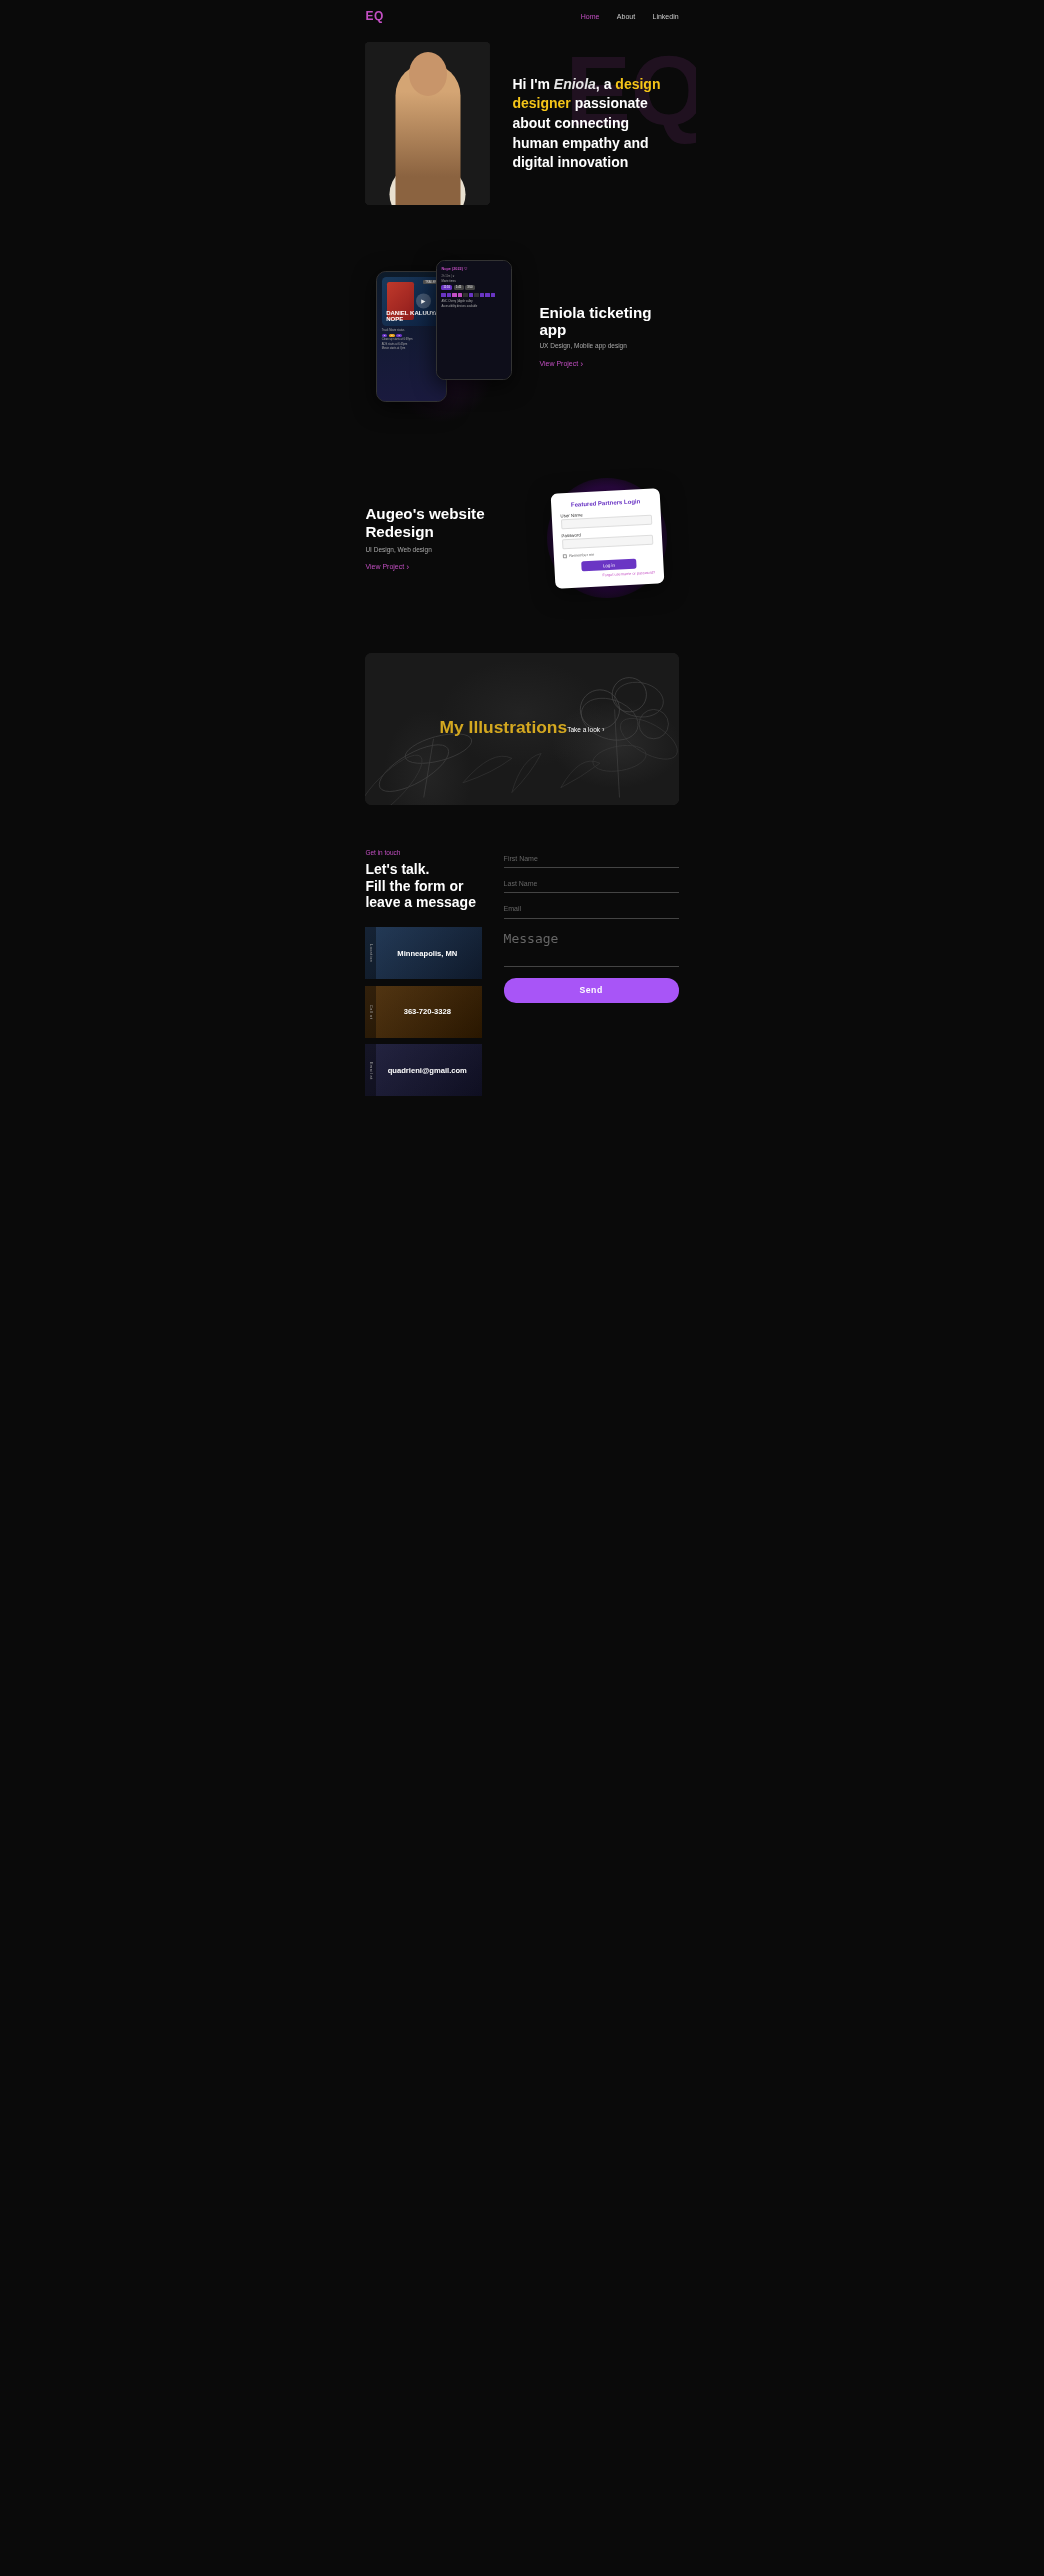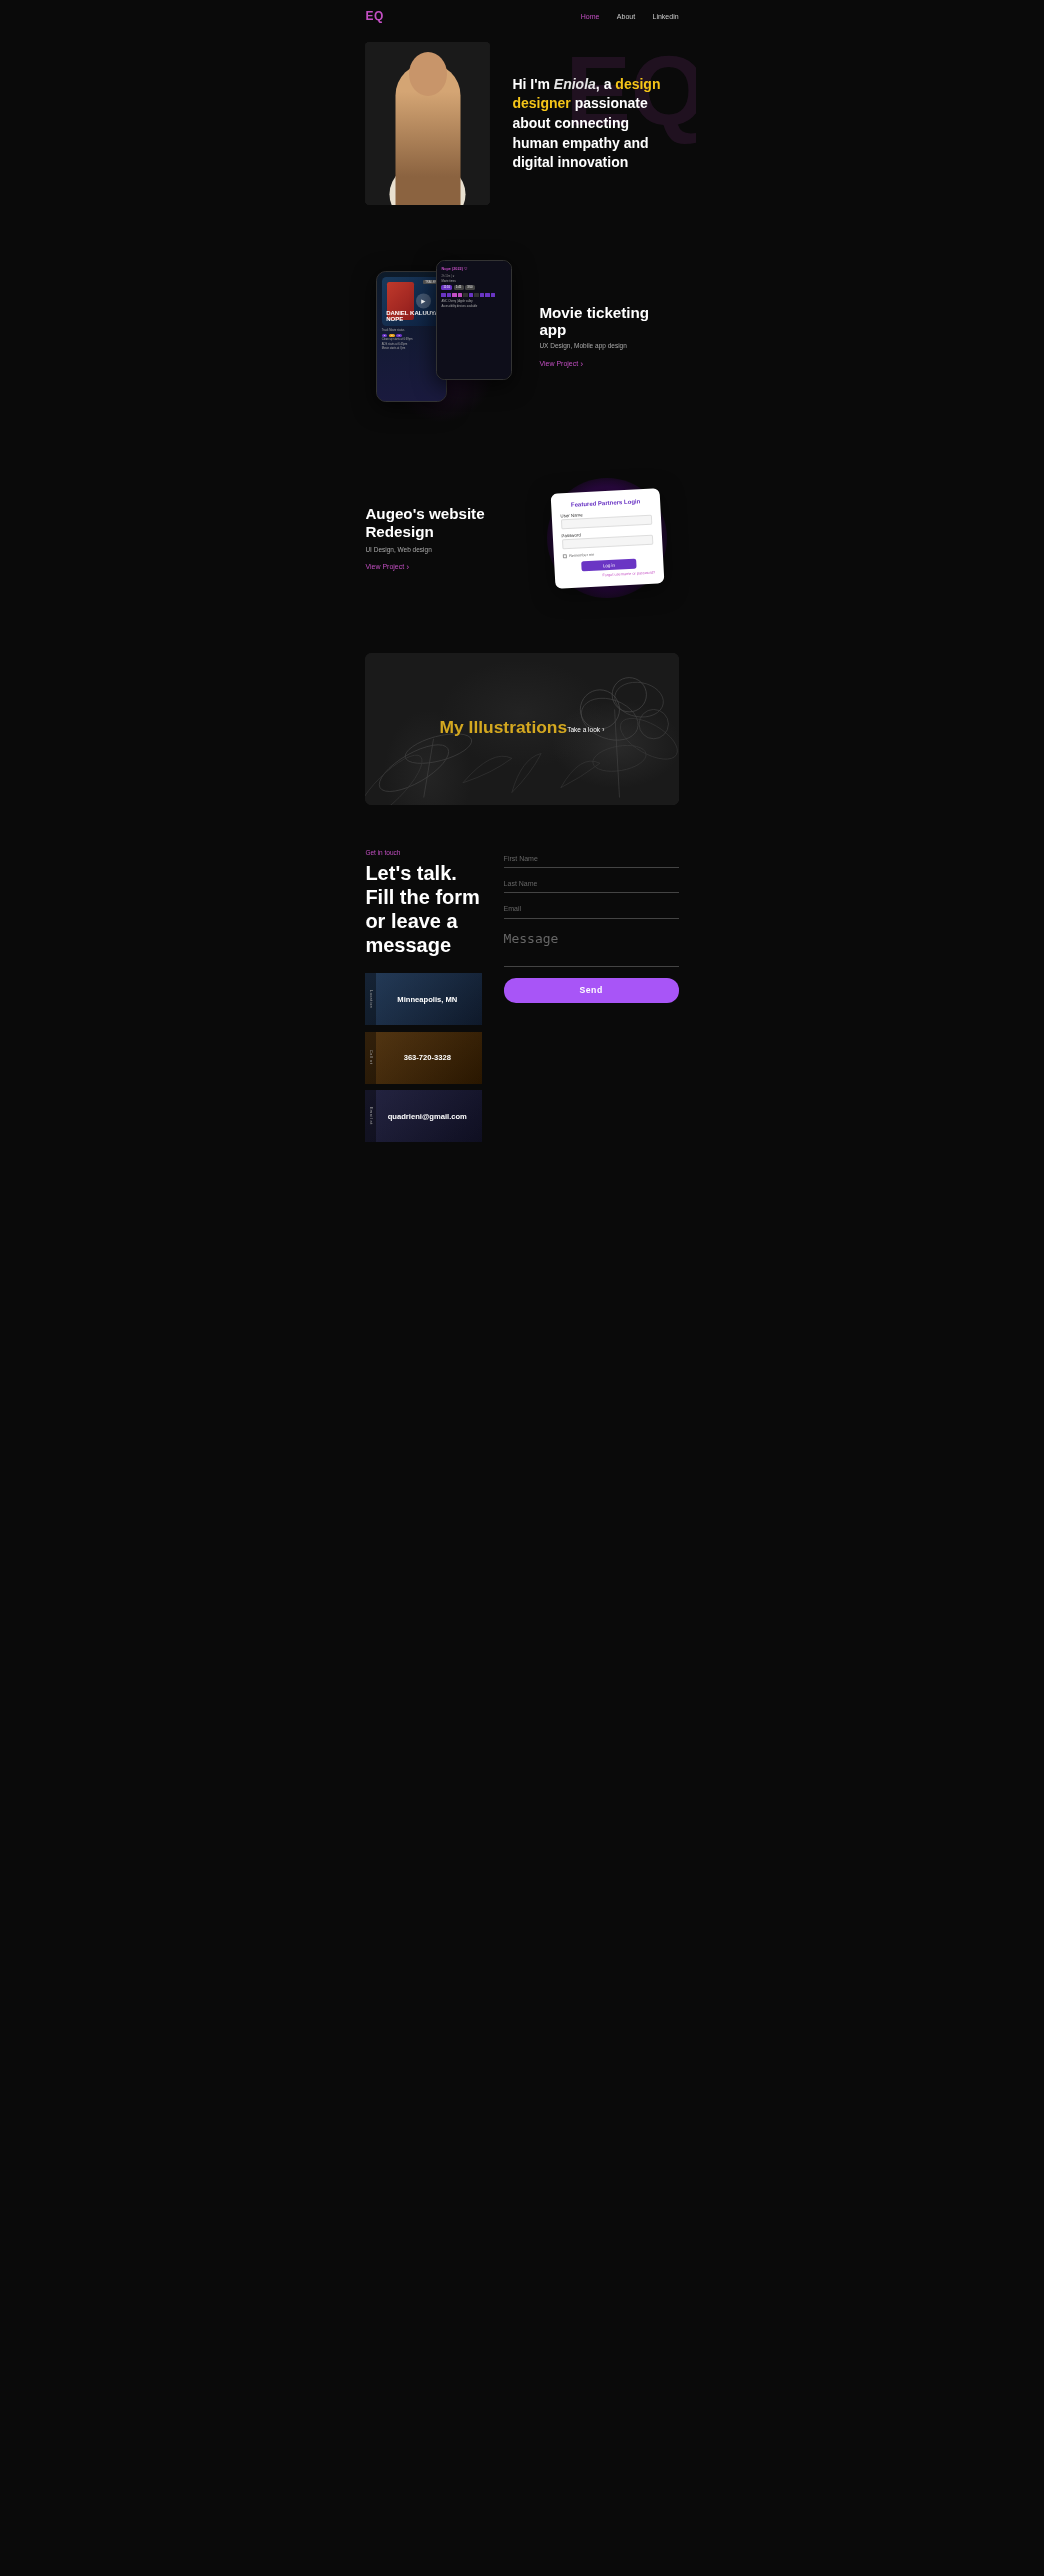--- a/index.html
+++ b/index.html
@@ -473,21 +473,21 @@
     }
     .contact-left {
       flex: 1;
     }
     .get-in-touch {
       color: #c44fc4;
       font-size: 6.5px;
       margin-bottom: 4.4px;
     }
     .contact-title {
-      font-size: 20px;
+      font-size: 14px;
       font-weight: 900;
       line-height: 1.2;
       margin-bottom: 16.3px;
     }
     .contact-cards {
       display: flex;
       flex-direction: column;
       gap: 6.5px;
     }
     .contact-card {
@@ -704,21 +704,21 @@
           <div class="seat"></div>
           <div class="seat"></div>
           <div class="seat"></div>
         </div>
         <div style="font-size:2.7px;color:#aaa;margin-bottom:1.6px;">AMC Cherry | Apple valley</div>
         <div style="font-size:2.7px;color:#aaa;">Accessibility devices available</div>
       </div>
     </div>
   </div>
   <div class="project-info">
-    <h2>Movie ticketing app</h2>
+    <h2>Eniola ticketing app</h2>
     <div class="subtitle">UX Design, Mobile app design</div>
     <a href="#" class="view-project-link">View Project</a>
   </div>
 </section>
 
 <section class="augeo-section">
   <div class="augeo-info">
     <h2>Augeo's website Redesign</h2>
     <div class="subtitle">UI Design, Web design</div>
     <a href="#" class="view-project-link">View Project</a>

